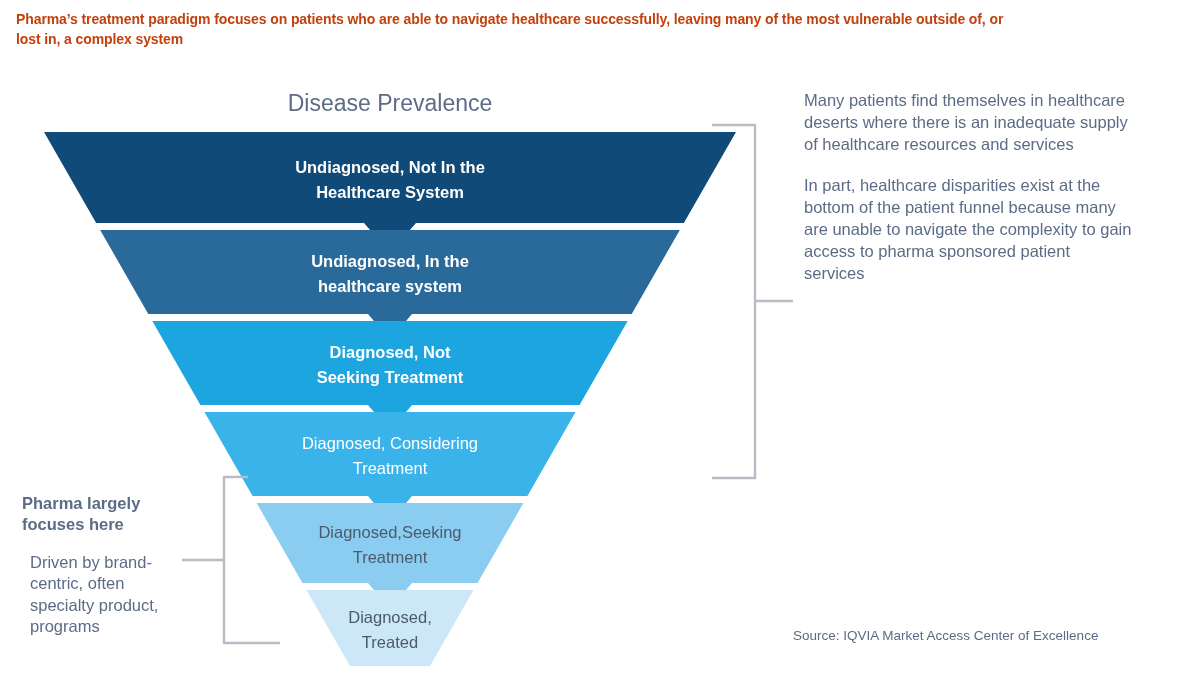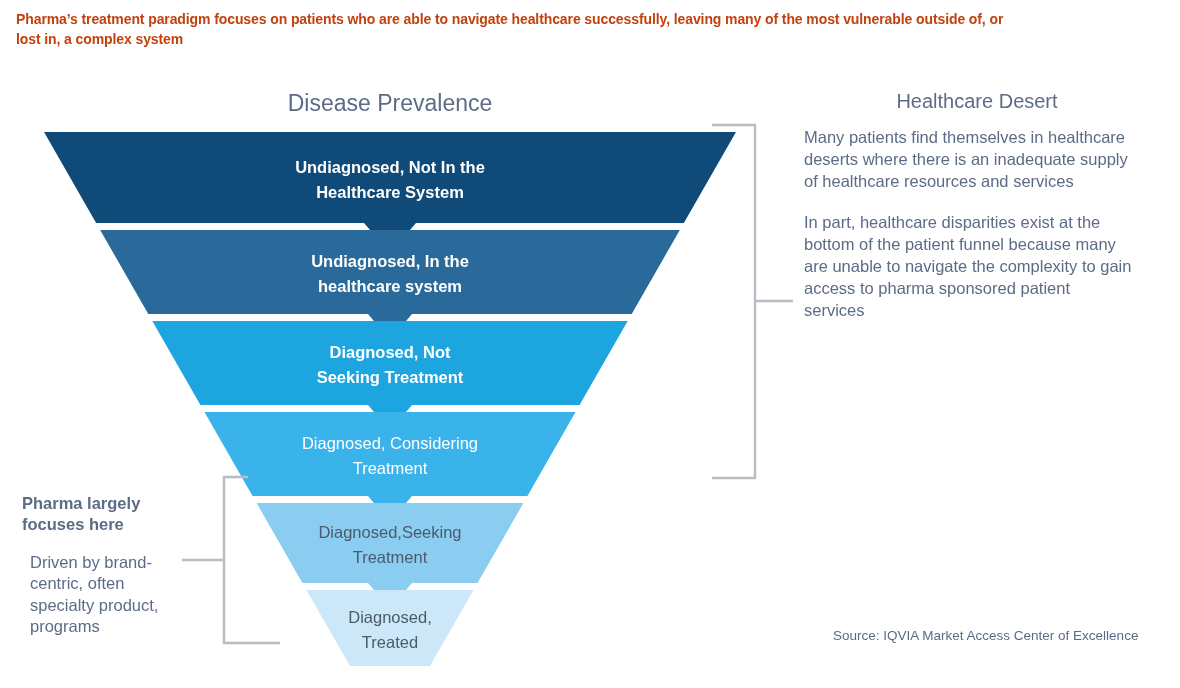--- a/index.html
+++ b/index.html
@@ -100,21 +100,20 @@
     margin: 16px;
   }
 
   
   #source {
     position: absolute;
     left: 793px;
     top: 628px;
     font-size: 13.5px;
     color: #5c6c86;
-    margin-left: 40px;
   }
 
   
   #brackets {
     position: absolute;
     left: 0; top: 0;
     width: 1180px; height: 688px;
     pointer-events: none;
   }
   .bracket-line {
@@ -146,21 +145,20 @@
         <text class="seg-label light" x="390" y="146" fill="#ffffff"><tspan x="390" dy="-9">Undiagnosed, In the</tspan><tspan x="390" dy="25">healthcare system</tspan></text>
         <text class="seg-label light" x="390" y="237" fill="#ffffff"><tspan x="390" dy="-9">Diagnosed, Not</tspan><tspan x="390" dy="25">Seeking Treatment</tspan></text>
         <text class="seg-label light-reg" x="390" y="328" fill="#ffffff"><tspan x="390" dy="-9">Diagnosed, Considering</tspan><tspan x="390" dy="25">Treatment</tspan></text>
         <text class="seg-label dark" x="390" y="417" fill="#4c5a6e"><tspan x="390" dy="-9">Diagnosed,Seeking</tspan><tspan x="390" dy="25">Treatment</tspan></text>
         <text class="seg-label dark" x="390" y="502" fill="#4c5a6e"><tspan x="390" dy="-9">Diagnosed,</tspan><tspan x="390" dy="25">Treated</tspan></text>
       </g>
   </svg>
 </div>
 
 <div id="right-col">
-  <div id="right-heading">Healthcare Desert</div>
   <div id="right-paras">
       <div class="right-para">Many patients find themselves in healthcare deserts where there is an inadequate supply of healthcare resources and services</div>
       <div class="right-para">In part, healthcare disparities exist at the bottom of the patient funnel because many are unable to navigate the complexity to gain access to pharma sponsored patient services</div>
     </div>
 </div>
 
 <div id="left-note">
   <div id="left-note-title">Pharma largely focuses here</div>
   <div id="left-note-body">Driven by brand-centric, often specialty product, programs</div>
 </div>

